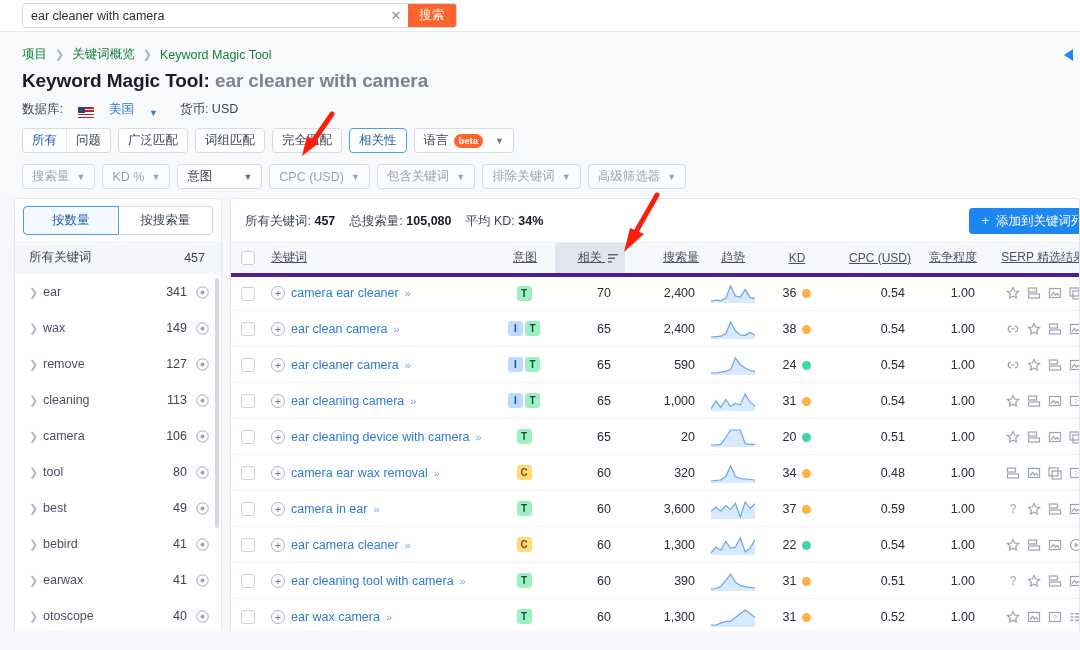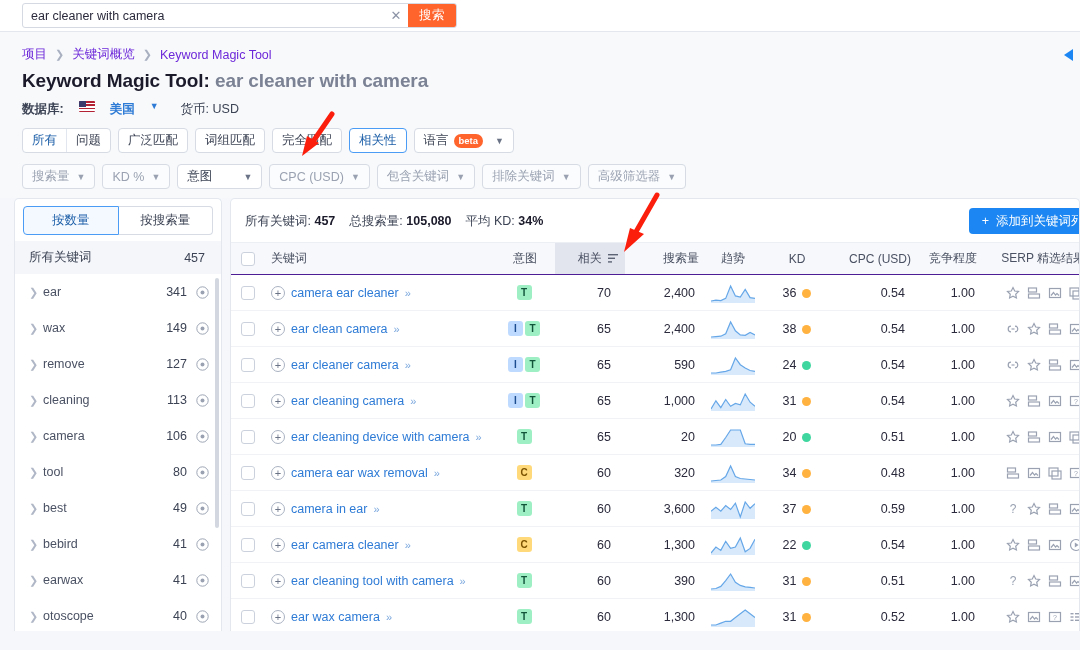--- a/index.html
+++ b/index.html
@@ -50,26 +50,26 @@
   }
 
   
   .pagehead {
     background: #f7f9fb;
     padding: 14px 22px 10px 22px;
     position: relative;
   }
   .breadcrumb { display: flex; align-items: center; gap: 8px; font-size: 12.5px; color: #5c6375; margin-bottom: 7px; }
   .breadcrumb .sep { color: #a9b0c0; font-size: 11px; }
-  .bc-item { color: #6d28d9; }
+  .bc-item { color: #15803d; }
   .title { font-size: 19px; font-weight: bold; color: #1a1a2b; margin-bottom: 9px; letter-spacing: -.1px; }
   .title .q { font-weight: bold; color: #7b8294; }
   .meta { display: flex; align-items: center; gap: 22px; font-size: 12.5px; color: #3c4354; }
   .meta .lbl { color: #3c4354; }
-  .db { display: inline-flex; align-items: flex-start; gap: 15px; font-weight: bold; }
+  .db { display: inline-flex; align-items: flex-end; gap: 15px; }
   .flag {
     width: 16px; height: 11px; border-radius: 1px; display: inline-block;
     background:
       linear-gradient(to bottom,
         #b22234 0, #b22234 15%, #fff 15%, #fff 30%,
         #b22234 30%, #b22234 45%, #fff 45%, #fff 60%,
         #b22234 60%, #b22234 75%, #fff 75%, #fff 90%, #b22234 90%);
     position: relative; overflow: hidden; vertical-align: middle;
   }
   .flag::after { content: ""; position: absolute; left: 0; top: 0; width: 7px; height: 6px; background: #3c3b6e; }
@@ -148,22 +148,22 @@
   .addbtn {
     background: #1c87f2; color: #fff; border: none; border-radius: 4px;
     height: 26px; padding: 0 13px; font-family: inherit; font-size: 12.5px;
     cursor: pointer; display: inline-flex; align-items: center; gap: 7px;
     margin-right: -42px;
   }
 
   table { width: 100%; border-collapse: collapse; table-layout: fixed; }
   thead th {
     font-weight: normal; font-size: 12px; color: #4a5163;
-    background: #f7f8fb; border-top: 1px solid #eceff4; border-bottom: 1px solid #4c1d95;
-    height: 32px; padding: 0 6px; text-align: right; white-space: nowrap;
+    background: #f7f8fb; border-top: 1px solid #eceff4; border-bottom: 4px solid #4c1d95;
+    height: 32px; padding: 0 6px; text-align: right; white-space: nowrap; text-decoration: underline;
   }
   thead th.sorted { background: #e2e5ed; }
   thead th.l { text-align: left; }
   thead th.c { text-align: center; }
   tbody td {
     height: 36px; padding: 0 6px; border-bottom: 1px solid #f0f2f6;
     font-size: 12.5px; color: #2a2a3c; text-align: right; white-space: nowrap;
   }
   tbody td.l { text-align: left; }
   tbody td.c { text-align: center; }

